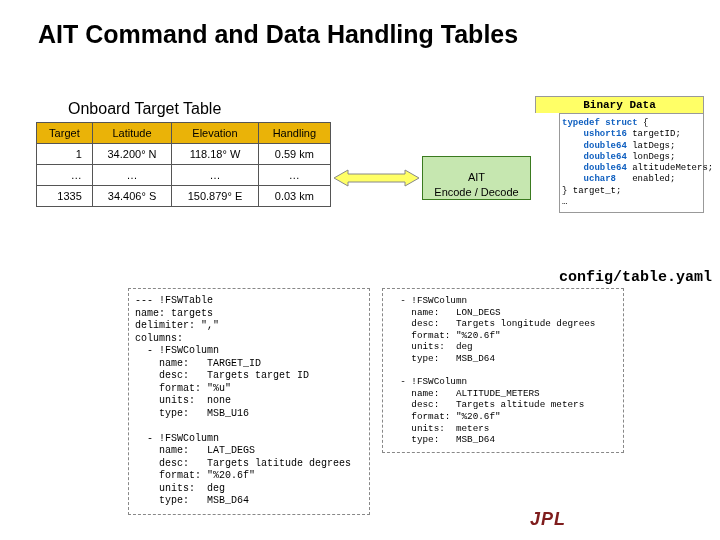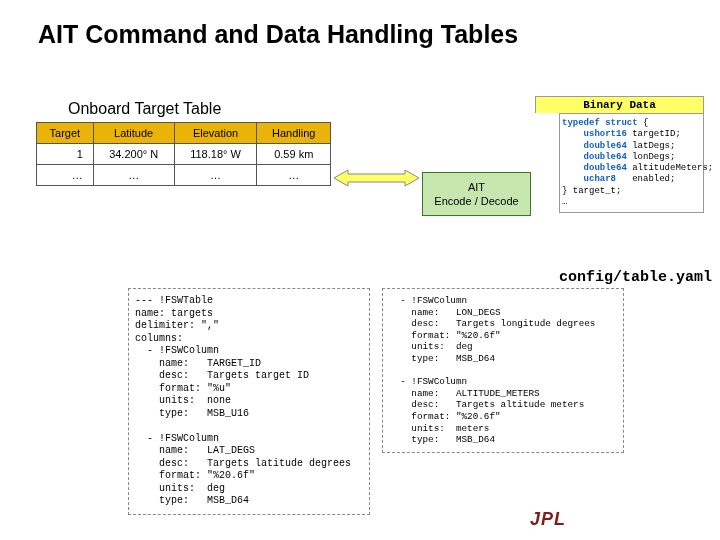--- a/index.html
+++ b/index.html
@@ -6,21 +6,21 @@
   .slide{position:relative;width:580px;height:540px;}
   .title{position:absolute;left:38px;top:20px;font-size:25px;font-weight:bold;}
   .onboard-block{position:absolute;left:36px;top:100px;width:295px;}
   .onboard-caption{font-size:16px;margin-bottom:4px;margin-left:32px;}
   table.onboard{border-collapse:collapse;width:100%;}
   table.onboard th,table.onboard td{border:1px solid #555;font-size:11px;padding:4px 6px;text-align:center;}
   table.onboard th{background:#eab308;font-weight:normal;}
   table.onboard td.tgt{text-align:right;padding-right:10px;}
   .arrow{position:absolute;left:334px;top:168px;width:85px;height:20px;}
   .arrow svg{display:block;}
-  .enc-box{position:absolute;left:422px;top:172px;width:107px;height:42px;background:#c6e7b0;border:1px solid #3a7a1f;font-size:11px;display:flex;align-items:center;justify-content:center;text-align:center;line-height:1.3;}
+  .enc-box{position:absolute;left:422px;top:156px;width:107px;height:42px;background:#c6e7b0;border:1px solid #3a7a1f;font-size:11px;display:flex;align-items:flex-end;justify-content:center;text-align:center;line-height:1.3;}
   .bindata-block{position:absolute;left:535px;top:96px;width:169px;}
   .bindata-title{background:#ffff66;border:1px solid #999;border-bottom:none;font-family:"Courier New",monospace;font-weight:bold;font-size:11px;text-align:center;padding:2px 16px;}
   .bindata-body{border:1px solid #999;font-family:"Courier New",monospace;font-size:9px;white-space:pre;padding:4px 2px 4px 2px;line-height:1.25;margin-left:24px;}
   .bindata-body .kw{color:#1060c0;font-weight:bold;}
   .yaml-caption{position:absolute;left:559px;top:269px;font-family:"Courier New",monospace;font-weight:bold;font-size:15px;}
   .yaml-left{position:absolute;left:128px;top:288px;width:228px;border:1px dashed #888;font-family:"Courier New",monospace;font-size:10px;white-space:pre;padding:6px 6px;line-height:1.25;}
   .yaml-right{position:absolute;left:382px;top:288px;width:228px;border:1px dashed #888;font-family:"Courier New",monospace;font-size:9.3px;white-space:pre;padding:6px 6px;line-height:1.25;}
   .jpl{position:absolute;right:14px;bottom:10px;font-family:Arial,sans-serif;font-weight:900;font-style:italic;font-size:18px;color:#7f1d1d;letter-spacing:1px;}
 </style>
 </head>
@@ -45,20 +45,26 @@
         <td class="tgt">1</td>
         <td>34.200° N</td>
         <td>118.18° W</td>
         <td>0.59 km</td>
       </tr>
       <tr>
         <td class="tgt">…</td>
         <td>…</td>
         <td>…</td>
         <td>…</td>
+      </tr>
+      <tr>
+        <td class="tgt">1335</td>
+        <td>34.406° S</td>
+        <td>150.879° E</td>
+        <td>0.03 km</td>
       </tr>
     </tbody>
   </table>
 </div>
 
 <div class="arrow">
   <svg width="85" height="20">
     <polygon points="0,10 14,2 14,6 71,6 71,2 85,10 71,18 71,14 14,14 14,18" fill="#ffff66" stroke="#888" stroke-width="1"></polygon>
   </svg>
 </div>

